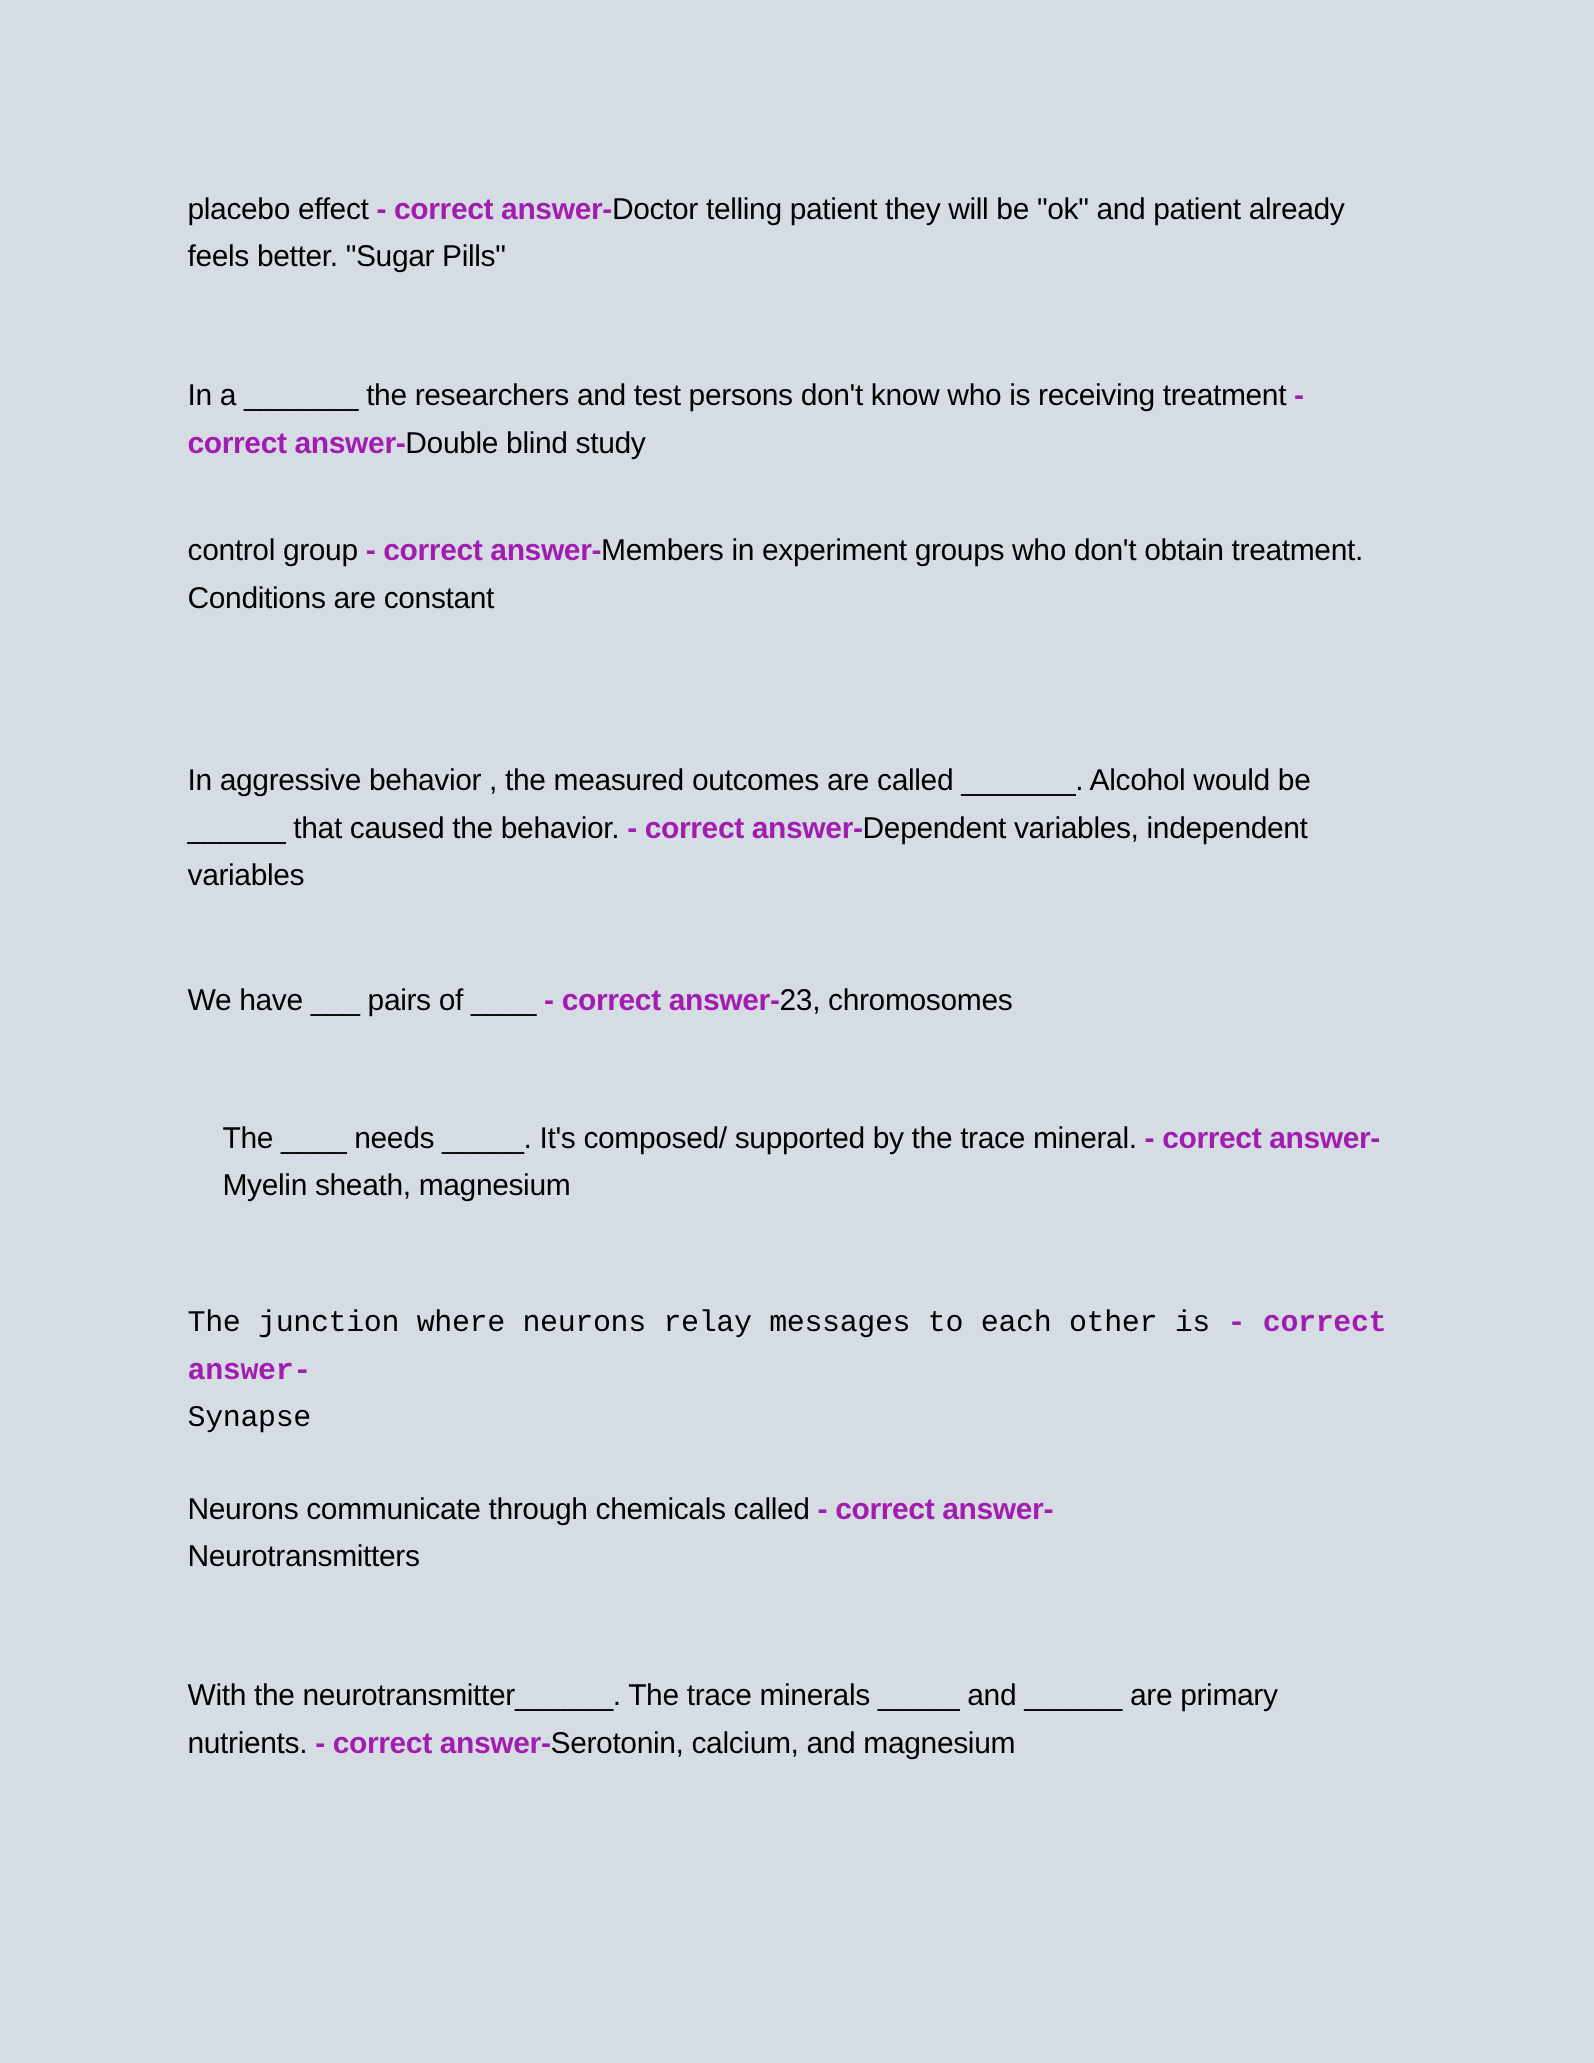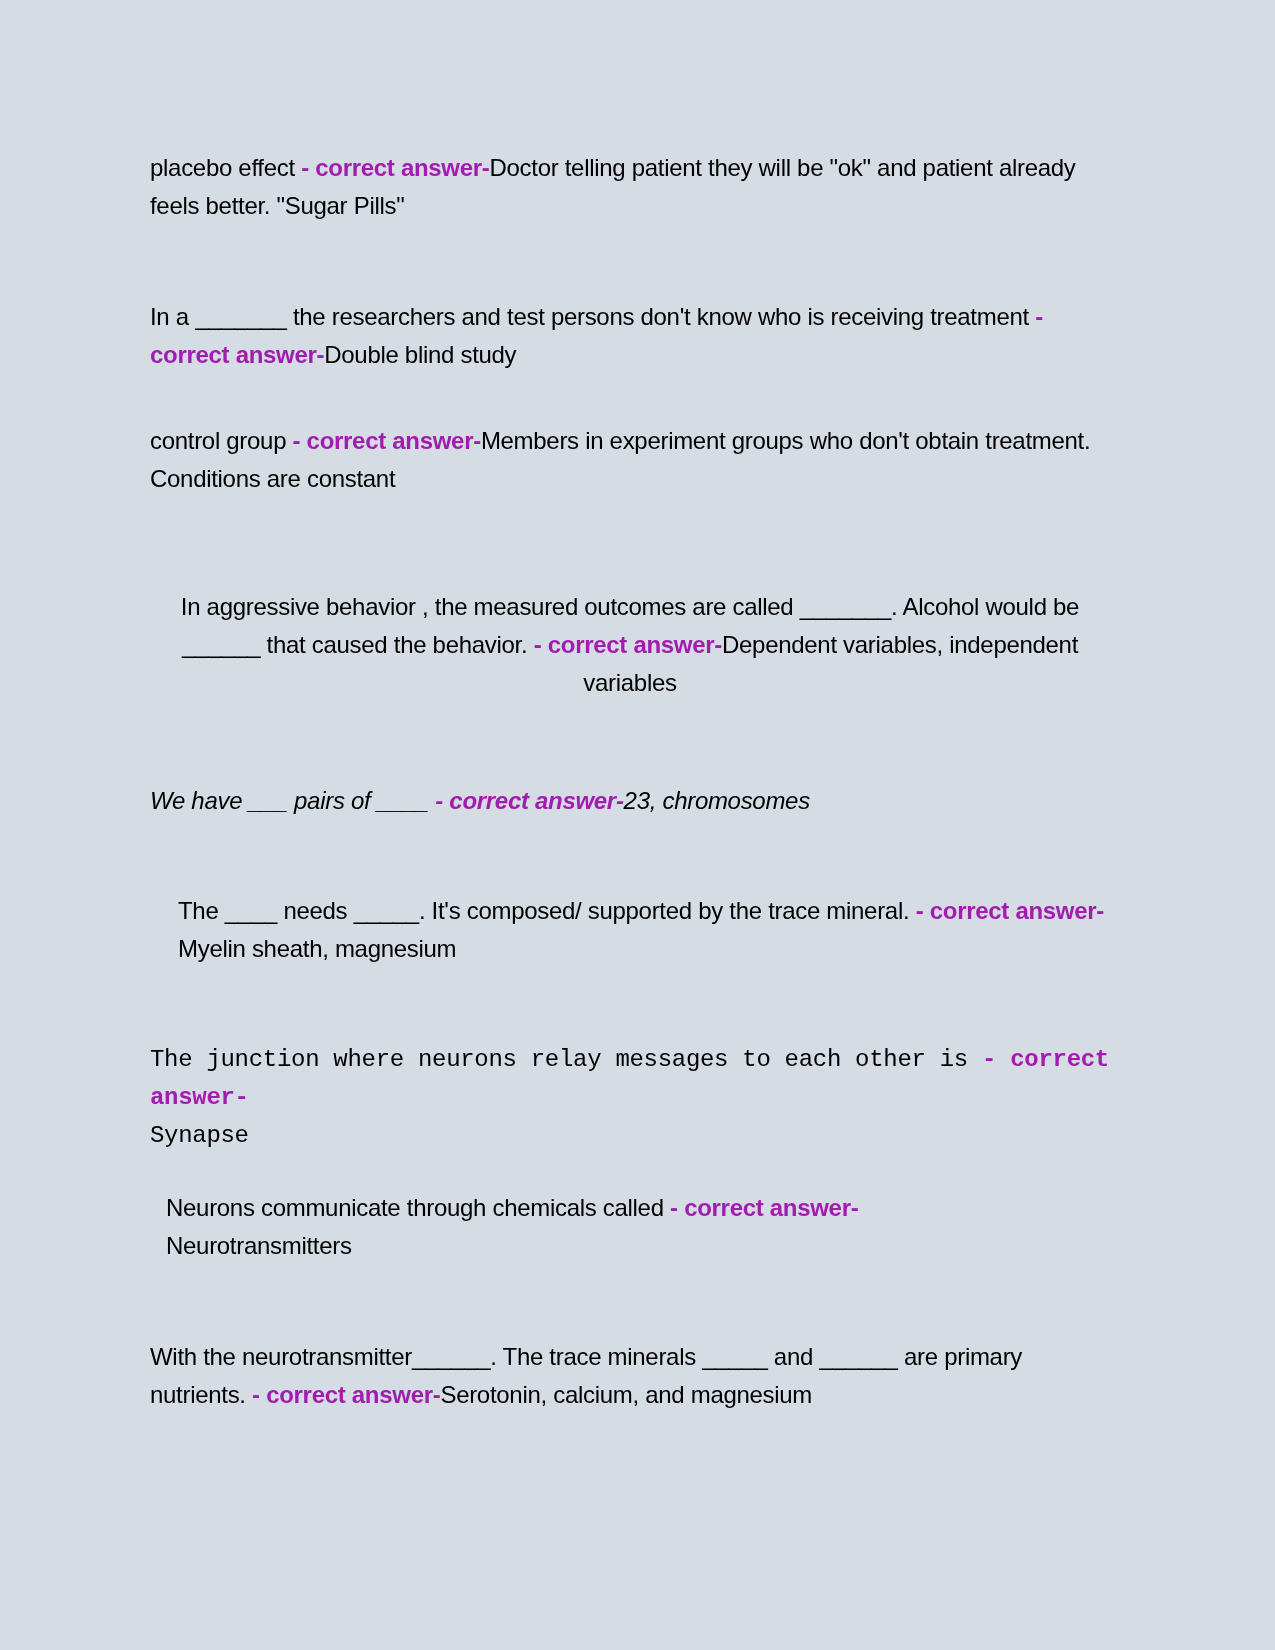--- a/index.html
+++ b/index.html
@@ -41,37 +41,37 @@
   </div>
 
   <div class="qa" style="top:298px;">
     <span>In a _______ the researchers and test persons don't know who is receiving treatment</span><span class="marker"> - correct answer-</span><span>Double blind study</span>
   </div>
 
   <div class="qa" style="top:422px;">
     <span>control group</span><span class="marker"> - correct answer-</span><span>Members in experiment groups who don't obtain treatment. Conditions are constant</span>
   </div>
 
-  <div class="qa" style="top:588px;text-align:center;">
+  <div class="qa" style="top:606px;">
     <span>In aggressive behavior , the measured outcomes are called _______. Alcohol would be ______ that caused the behavior.</span><span class="marker"> - correct answer-</span><span>Dependent variables, independent variables</span>
   </div>
 
-  <div class="qa" style="top:782px;font-style:italic;">
+  <div class="qa" style="top:782px;">
     <span>We have ___ pairs of ____</span><span class="marker"> - correct answer-</span><span>23, chromosomes</span>
   </div>
 
   <div class="qa" style="top:892px;margin-left:28px;">
     <span>The ____ needs _____. It's composed/ supported by the trace mineral.</span><span class="marker"> - correct answer-</span><span>Myelin sheath, magnesium</span>
   </div>
 
   <div class="qa" style="top:1041px;font-family:Liberation Mono, monospace;">
     <span>The junction where neurons relay messages to each other is</span><span class="marker"> - correct answer-</span><br><span>Synapse</span>
   </div>
 
-  <div class="qa" style="top:1189px;margin-left:16px;">
+  <div class="qa" style="top:1189px;">
     <span>Neurons communicate through chemicals called</span><span class="marker"> - correct answer-</span><br><span>Neurotransmitters</span>
   </div>
 
   <div class="qa" style="top:1338px;">
     <span>With the neurotransmitter______. The trace minerals _____ and ______ are primary nutrients.</span><span class="marker"> - correct answer-</span><span>Serotonin, calcium, and magnesium</span>
   </div>
 
 </div>
 
 </body></html>

